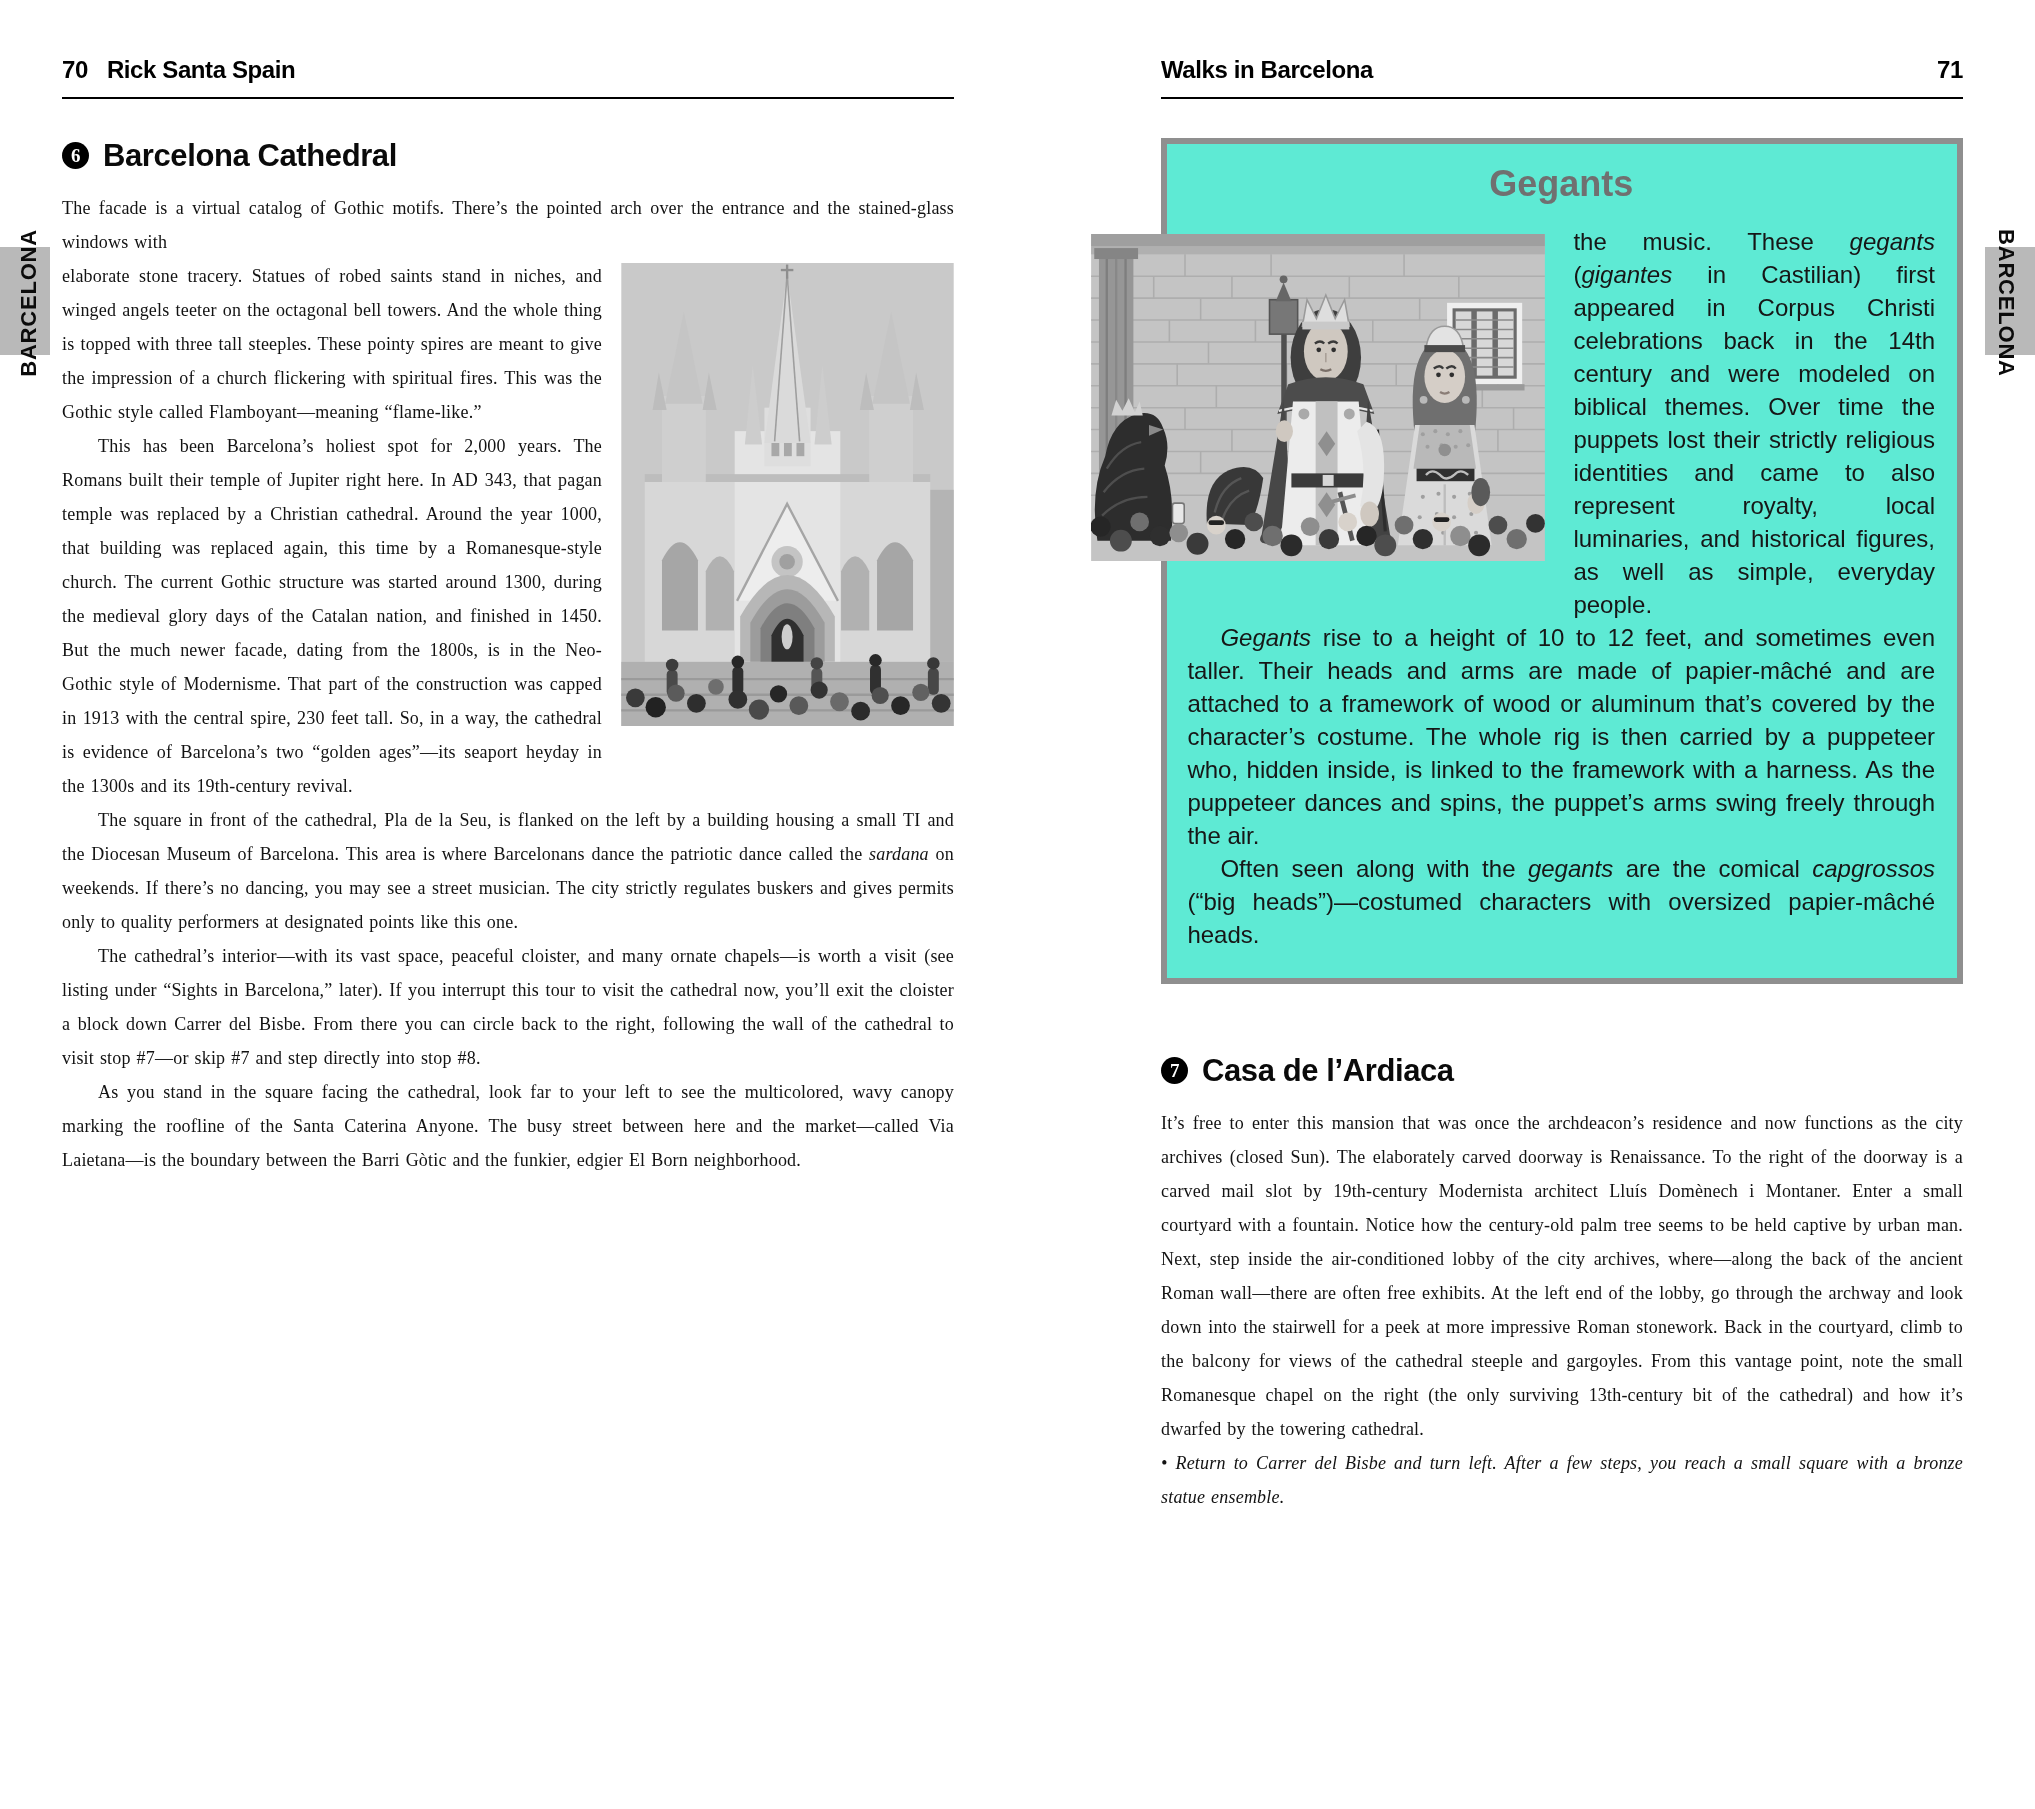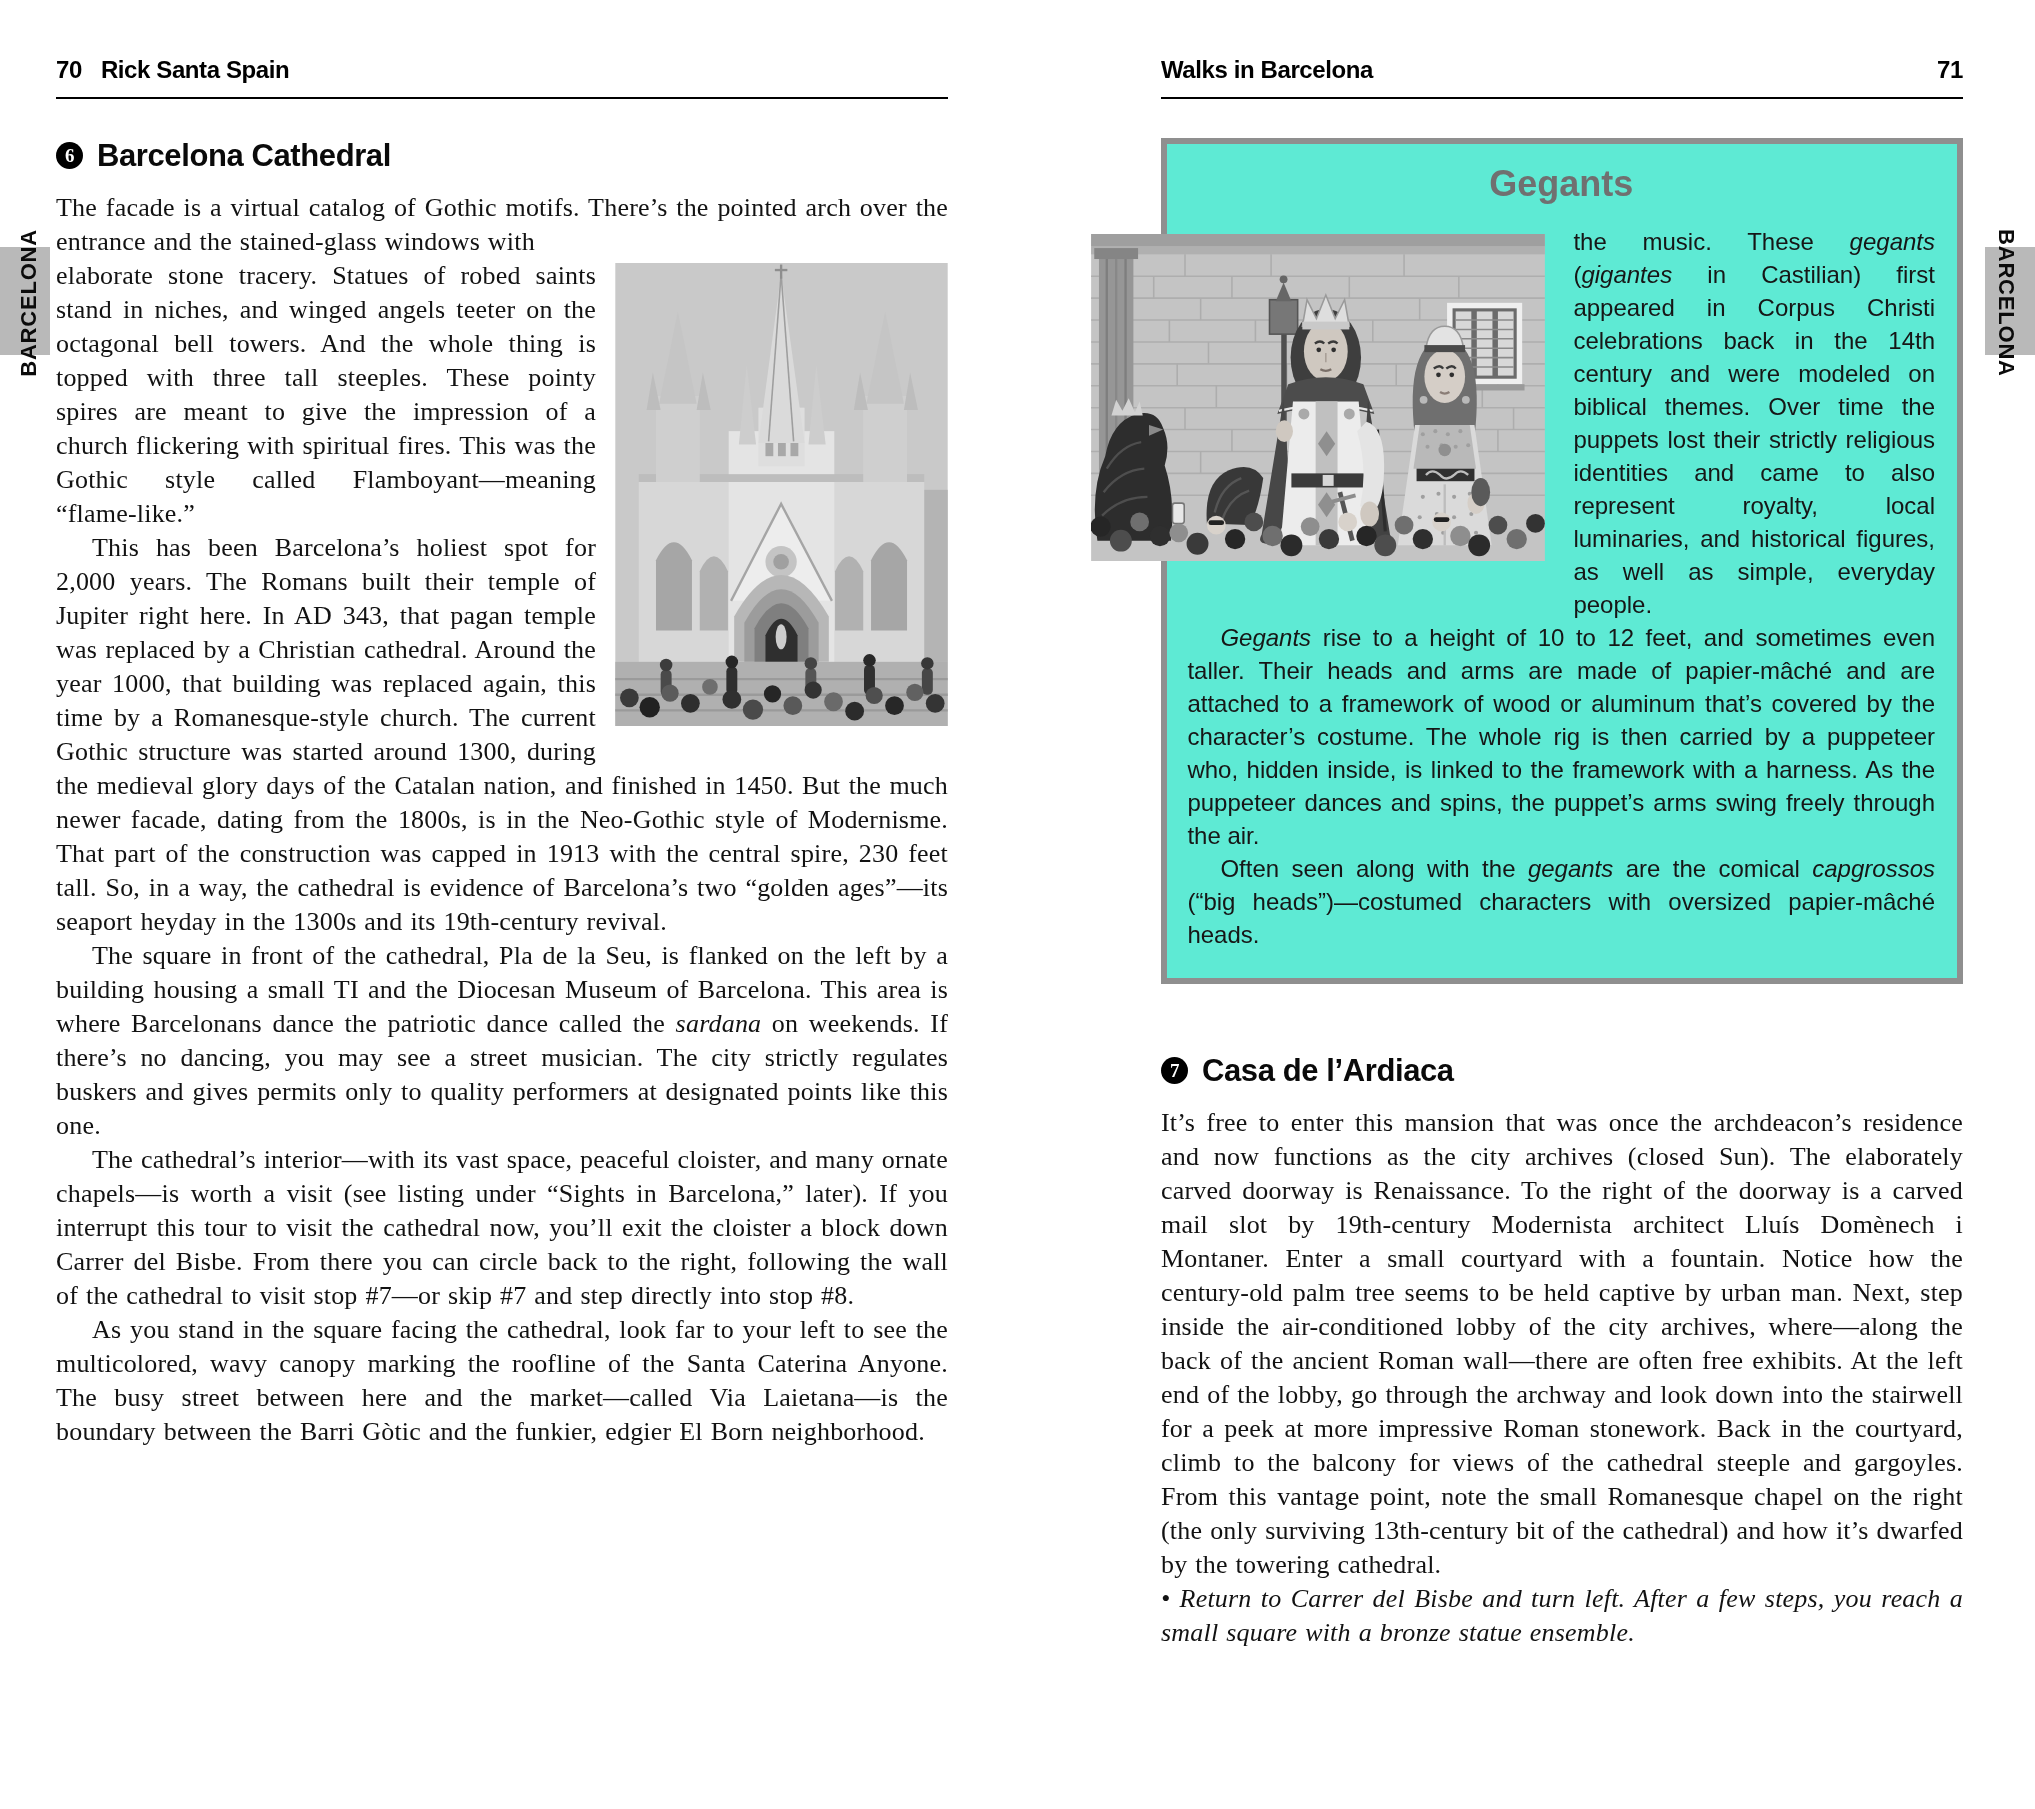--- a/index.html
+++ b/index.html
@@ -14,35 +14,35 @@
        width:58px;height:157px;}
   .tab-left{left:0;top:224px;}
   .tab-right{left:1977px;top:224px;}
   .tab-text{font-weight:bold;font-size:22px;letter-spacing:0.8px;color:#0b0b0b;
             font-family:"Liberation Sans",sans-serif;}
   .vert-up{writing-mode:vertical-rl;transform:rotate(180deg);}
   .vert-down{writing-mode:vertical-rl;}
 
   
   .page{position:absolute;top:56px;}
-  .page-left{left:56px;width:892px;}
+  .page-left{left:62px;width:892px;}
   .page-right{left:1161px;width:802px;}
 
   .pagehead{display:flex;align-items:baseline;gap:19px;
             font-weight:bold;font-size:24px;letter-spacing:-0.4px;color:#000;}
   .pagehead.right{justify-content:space-between;}
   .rule{height:2.3px;background:#000;margin-top:12.5px;}
 
   .section-heading{display:flex;align-items:center;gap:14px;margin:39px 0 17px 0;
                    font-weight:bold;font-size:31px;letter-spacing:-0.4px;color:#0a0a0a;}
   .numcircle{flex:0 0 auto;width:27px;height:27px;border-radius:50%;background:#000;color:#fff;
              display:inline-flex;align-items:center;justify-content:center;
              font-family:"Liberation Serif",serif;font-weight:bold;font-size:19px;line-height:1;}
 
-  .serif{font-family:"Liberation Serif",serif;font-size:26px;line-height:34px;
+  .serif{font-family:"Liberation Serif",serif;font-size:18px;line-height:34px;
          letter-spacing:0.2px;word-spacing:1.2px;color:#121212;margin:0;}
   .just{text-align:justify;}
   .indent{text-indent:36px;}
   .italic-note{font-style:italic;}
 
   .sans{font-family:"Liberation Sans",sans-serif;font-size:24px;line-height:33px;
         color:#161616;margin:0;}
   .sindent{text-indent:33px;}
   .clear-left{clear:left;}
 

